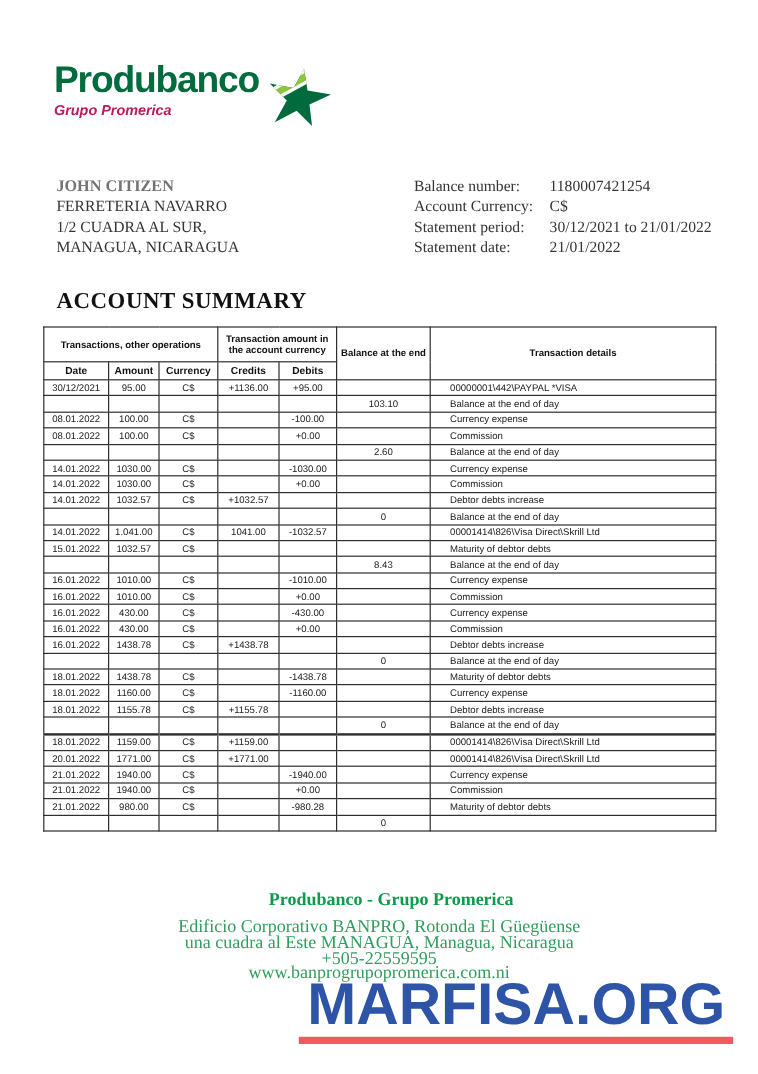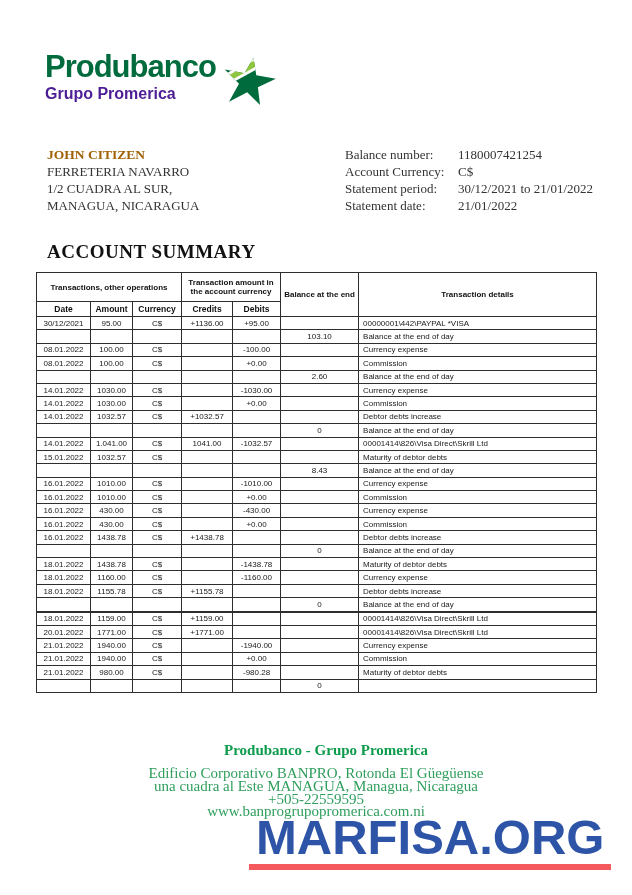--- a/index.html
+++ b/index.html
@@ -8,47 +8,47 @@
     font-family:"Liberation Serif", serif;color:#222;overflow:hidden;
   }
   
   .logo{position:absolute;left:45px;top:50px;display:flex;align-items:flex-start;}
   .logo-textcol{display:flex;flex-direction:column;}
   .logo-name{
     font-family:"Liberation Sans", sans-serif;font-weight:bold;
     font-size:31px;color:#006b3c;letter-spacing:-1px;line-height:34px;
   }
   .logo-sub{
-    font-family:"Liberation Sans", sans-serif;font-weight:bold;
-    font-size:16px;color:#4c1d95;margin-top:1px;
+    font-family:"Liberation Sans", sans-serif;font-weight:bold;font-style:italic;
+    font-size:12px;color:#be185d;margin-top:1px;
   }
   .logo-star{margin-left:4px;margin-top:2px;}
   
   .holder{position:absolute;left:47px;top:146px;font-size:13px;line-height:17px;color:#333;}
-  .holder .name{font-weight:bold;font-size:13.5px;color:#a16207;}
+  .holder .name{font-weight:bold;font-size:13.5px;color:#737373;}
   .acct{position:absolute;left:345px;top:146px;font-size:13px;line-height:17px;color:#333;}
   .acct-row{display:flex;}
   .acct-row .lbl{width:113px;}
   .acct-row .val{}
   
   .summary-title{
     position:absolute;left:47px;top:241px;font-size:19px;font-weight:bold;color:#111;
     letter-spacing:0.5px;
   }
   
   table.txn{
     position:absolute;left:36px;top:272px;width:560px;border-collapse:collapse;
     font-family:"Liberation Sans", sans-serif;table-layout:fixed;
   }
   table.txn th,table.txn td{border:1px solid #2e2e2e;padding:0;overflow:hidden;white-space:nowrap;}
   table.txn th{font-size:8px;font-weight:bold;text-align:center;line-height:9px;color:#111;}
   tr.grp-row th{height:28px;border-radius:14px;}
   tr.sub-row th{height:14px;font-size:8.5px;margin-left:44px;}
   table.txn td{font-size:8px;height:12.4px;text-align:center;color:#1a1a1a;vertical-align:middle;}
-  table.txn td.c-details{text-align:left;padding-left:4px;}
+  table.txn td.c-details{text-align:left;padding-left:16px;}
   tr.section-break td{border-top:2px solid #2e2e2e;}
   
   .footer{position:absolute;left:0;top:742px;width:632px;text-align:center;}
   .footer-title{font-size:15px;font-weight:bold;color:#0d9b4c;margin-bottom:8px;padding-left:20px;}
   .footer-line{font-size:15px;line-height:12.8px;color:#2f9e5c;}
   
   .watermark{
     position:absolute;left:249px;top:812px;display:inline-block;
     font-family:"Liberation Sans", sans-serif;font-weight:bold;font-size:49px;
     color:#2d54a7;line-height:50px;letter-spacing:0px;

